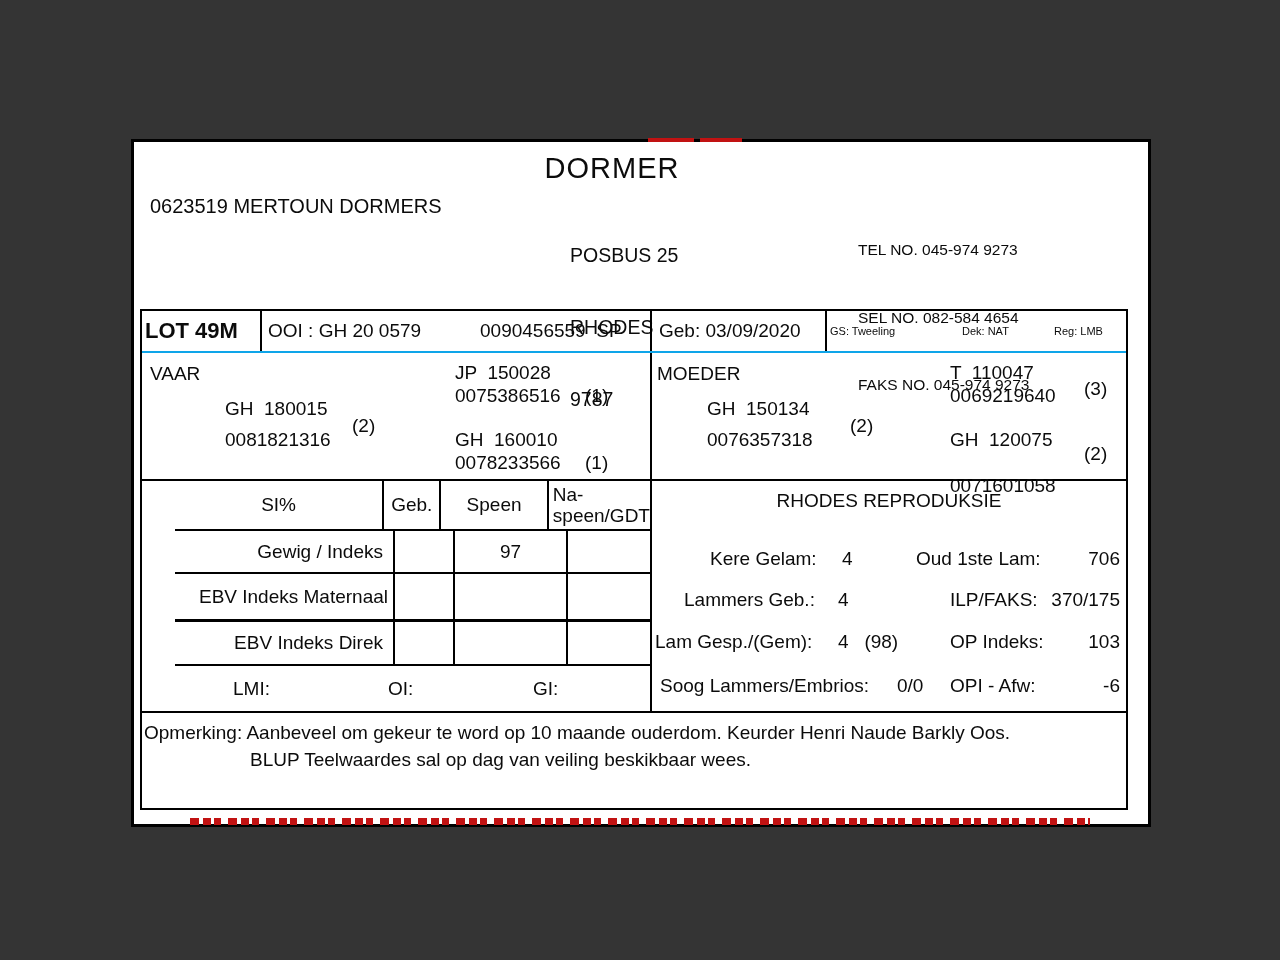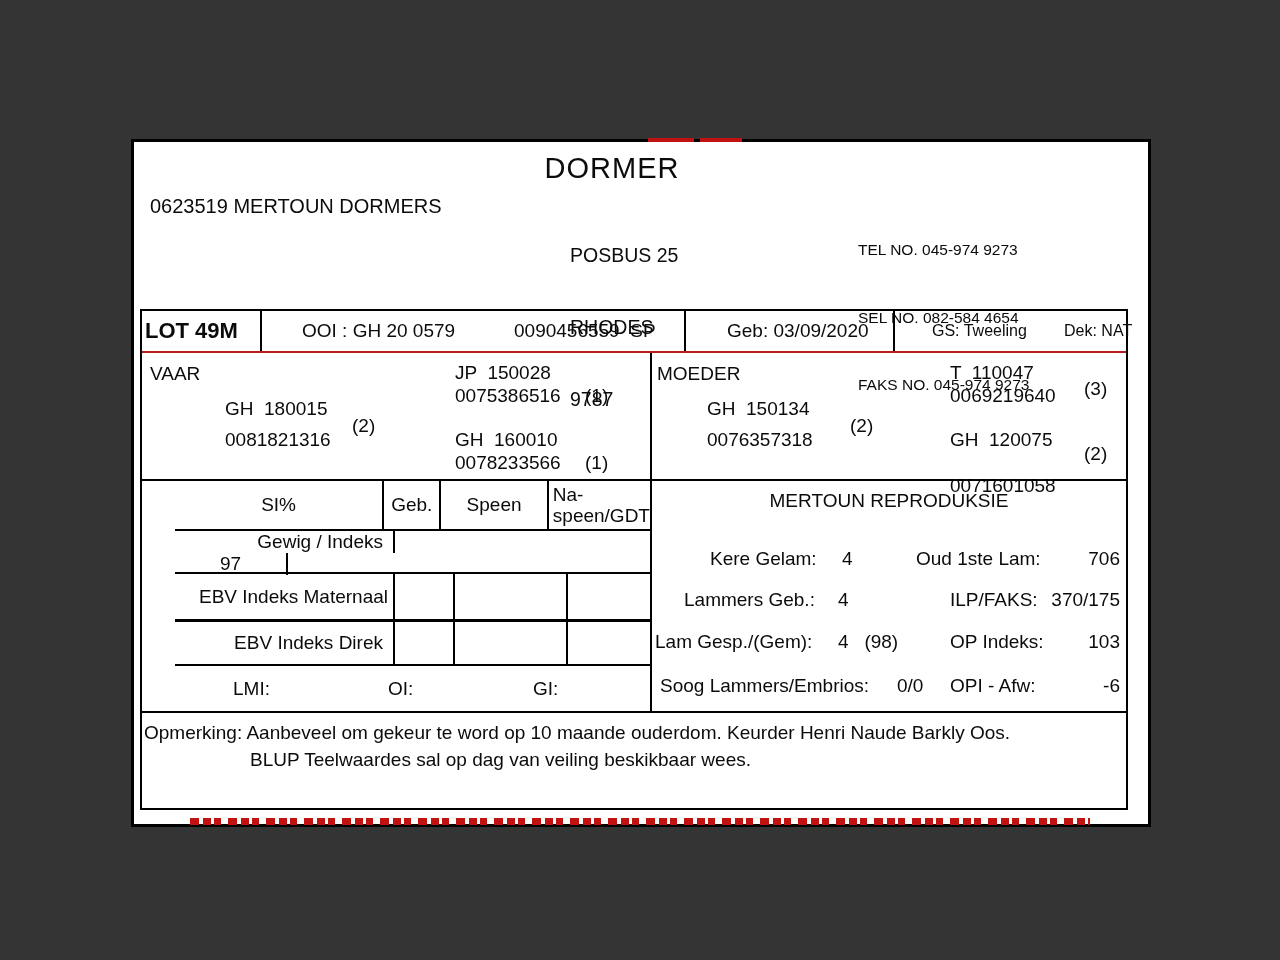--- a/index.html
+++ b/index.html
@@ -12,25 +12,25 @@
   .hdr-title{left:0;width:956px;top:10px;text-align:center;font-size:29px;letter-spacing:1px;}
   .hdr-breeder{left:16px;top:53px;font-size:20px;}
   .hdr-address{left:436px;top:53px;font-size:19.5px;line-height:24px;}
   .hdr-contacts{left:724px;top:52px;font-size:15.5px;line-height:22.5px;}
 
   .doc-table{position:absolute;left:6px;top:167px;width:988px;height:501px;border:2px solid #000;
              display:flex;flex-direction:column;box-sizing:border-box;}
   .doc-table *{box-sizing:border-box;}
   .bR{border-right:2px solid #000;}
   .cell{position:relative;height:100%;}
-  .tr1{height:42px;flex:none;border-bottom:2px solid #b91c1c;display:flex;gap:34px;}
+  .tr1{height:42px;flex:none;border-bottom:2px solid #0ea5e9;display:flex;}
   .c-lot{width:120px;display:flex;align-items:center;padding-left:3px;font-size:22px;font-weight:bold;}
   .c-ooi{width:390px;font-size:19px;}
   .c-geb{width:175px;display:flex;align-items:center;padding-left:7px;font-size:19px;}
-  .c-gs{flex:1;font-size:16px;}
+  .c-gs{flex:1;font-size:11px;}
   .tr2{height:128px;flex:none;border-bottom:2px solid #000;display:flex;}
   .ped{position:relative;font-size:19px;}
   .ped-vaar{width:510px;}
   .ped-moeder{flex:1;}
   .tr3{height:232px;flex:none;border-bottom:2px solid #000;display:flex;}
   .left-block{width:510px;border-right:2px solid #000;display:flex;flex-direction:column;padding-left:33px;}
   .right-block{flex:1;position:relative;font-size:19px;}
   .sihdr{height:50px;flex:none;border-bottom:2px solid #000;display:flex;font-size:19px;}
   .sirow{flex:none;display:flex;font-size:19px;border-bottom:2px solid #000;}
   .sirow.thick{border-bottom:3px solid #000;}
@@ -119,21 +119,21 @@
       </div>
 
       <div class="tr3">
         <div class="left-block">
           <div class="sihdr">
             <div class="col1 bR h-c">SI%</div>
             <div class="col2 bR h-c">Geb.</div>
             <div class="col3 bR h-c">Speen</div>
             <div class="col4 h-nasp">Na-speen/GDT</div>
           </div>
-          <div class="sirow" style="height:43px;flex-direction:column;">
+          <div class="sirow" style="height:43px;">
             <div class="col1 bR lbl-r">Gewig / Indeks</div>
             <div class="col2 bR"></div>
             <div class="col3 bR val-c">97</div>
             <div class="col4"></div>
           </div>
           <div class="sirow thick" style="height:48px;">
             <div class="col1 bR lbl-r" style="padding-right:5px;">EBV Indeks Maternaal</div>
             <div class="col2 bR"></div>
             <div class="col3 bR"></div>
             <div class="col4"></div>
@@ -145,21 +145,21 @@
             <div class="col4"></div>
           </div>
           <div class="lmirow">
             <span class="vc" style="left:58px;">LMI:</span>
             <span class="vc" style="left:213px;">OI:</span>
             <span class="vc" style="left:358px;">GI:</span>
           </div>
         </div>
 
         <div class="right-block">
-          <div class="ab" style="left:0;right:0;top:9px;text-align:center;">MERTOUN REPRODUKSIE</div>
+          <div class="ab" style="left:0;right:0;top:9px;text-align:center;">RHODES REPRODUKSIE</div>
 
           <span class="ab" style="left:58px;top:67px;">Kere Gelam:</span>
           <span class="ab" style="left:190px;top:67px;">4</span>
           <span class="ab" style="left:264px;top:67px;">Oud 1ste Lam:</span>
           <span class="ab" style="right:6px;top:67px;text-align:right;">706</span>
 
           <span class="ab" style="left:32px;top:108px;">Lammers Geb.:</span>
           <span class="ab" style="left:186px;top:108px;">4</span>
           <span class="ab" style="left:298px;top:108px;">ILP/FAKS:</span>
           <span class="ab" style="right:6px;top:108px;text-align:right;">370/175</span>

